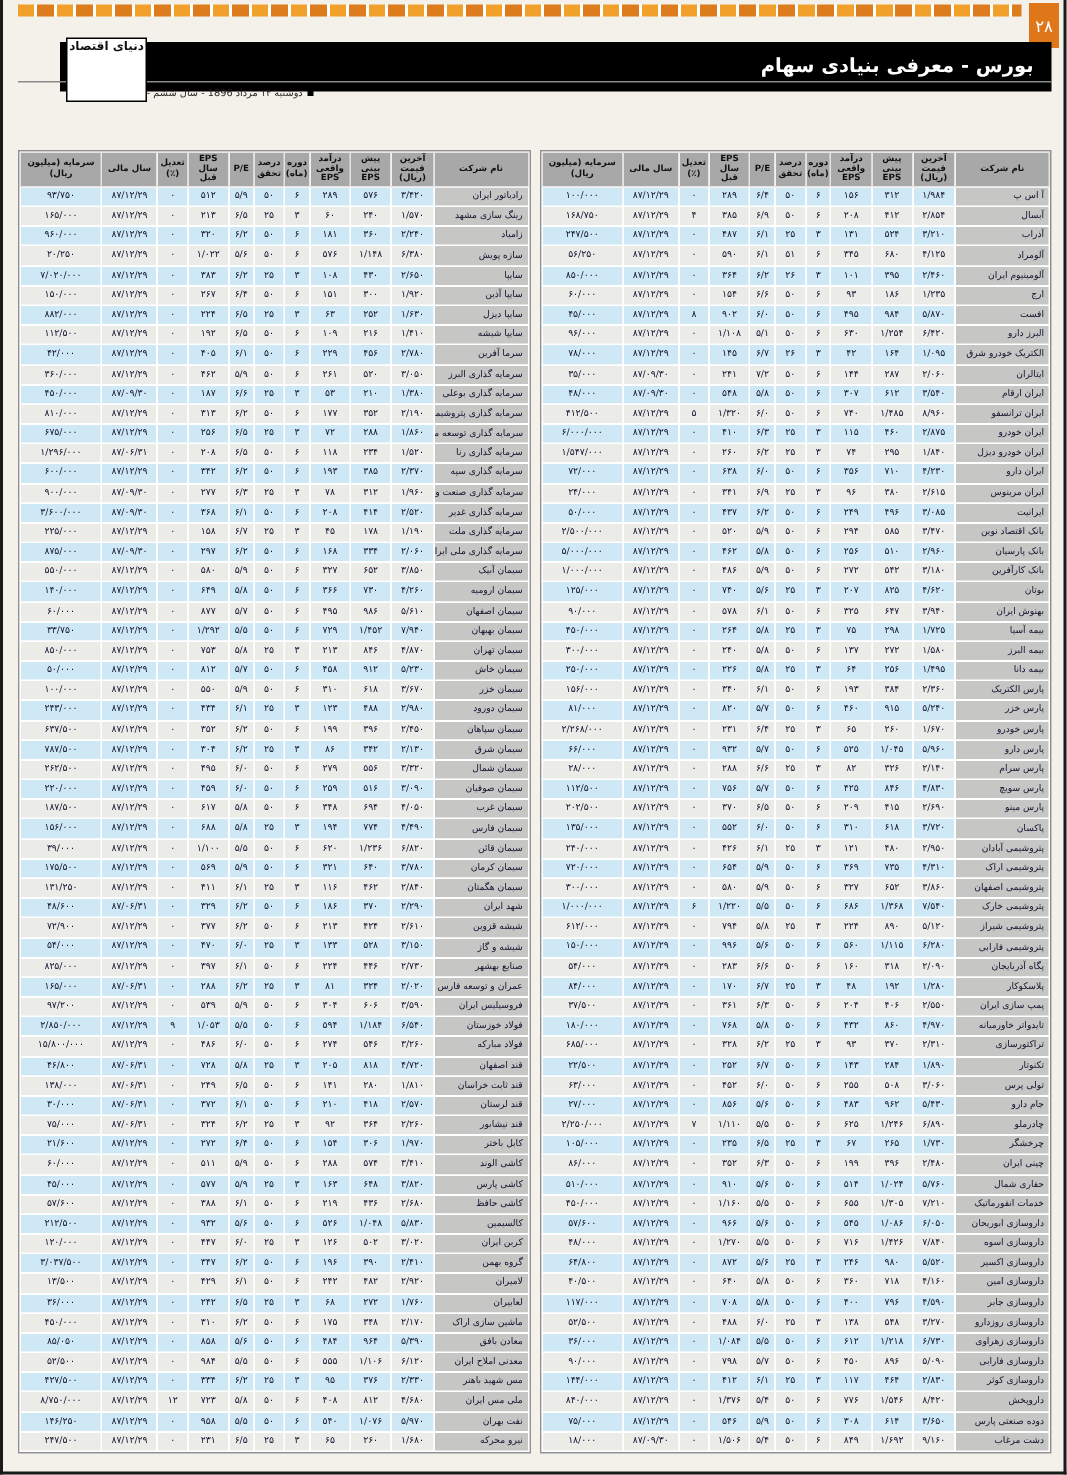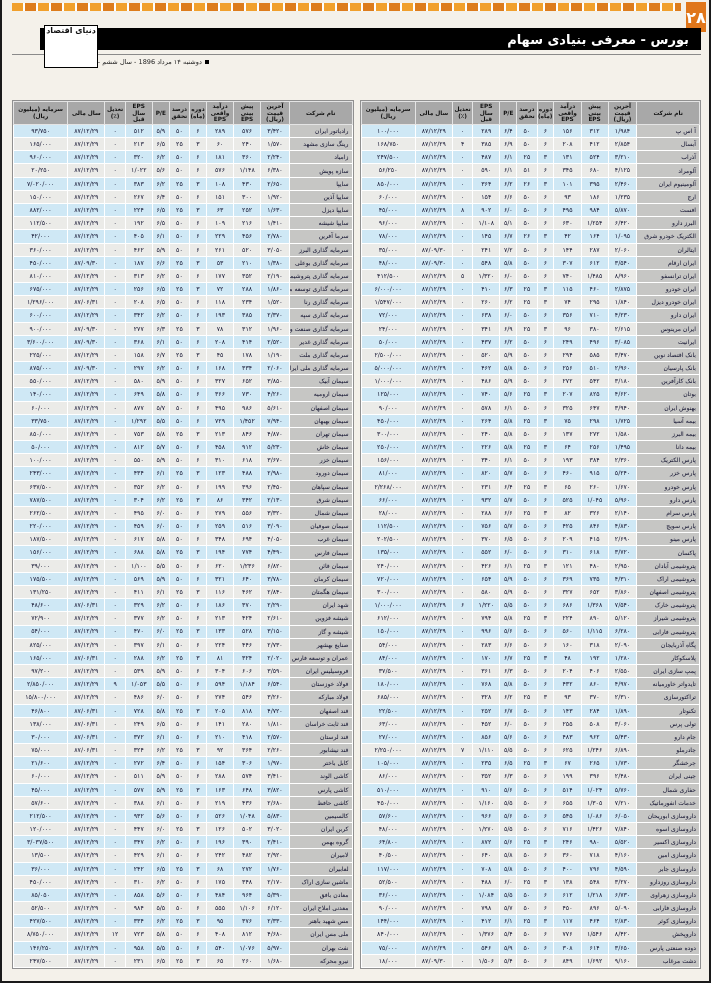--- a/index.html
+++ b/index.html
@@ -21,25 +21,25 @@
   .strip {
     position: absolute; top: 3px; left: 10px; right: 28px; height: 8px;
     background: repeating-linear-gradient(90deg,
       #f1a02c 0 11px, #ffffff 11px 13px,
       #dd7c1c 13px 24px, #ffffff 24px 26px);
   }
   .pagenum {
     position: absolute; top: 2px; right: 3px;
     width: 20px; height: 30px;
     background: #e0761a; color: #fff;
-    font-weight: bold; font-size: 16px;
+    font-weight: normal; font-size: 11px;
     display: flex; align-items: center; justify-content: center;
   }
   .titlebar {
-    position: absolute; top: 28px; left: 38px; right: 8px; height: 22px;
+    position: absolute; top: 28px; left: 38px; right: 8px; height: 33px;
     background: #000; color: #fff;
     display: flex; align-items: center;
     padding: 0 12px;
     font-size: 13px; font-weight: bold;
     direction: rtl;
   }
   .logo {
     position: absolute; top: 25px; left: 42px;
     width: 54px; height: 43px;
     background: #fff; border: 1px solid #000;

